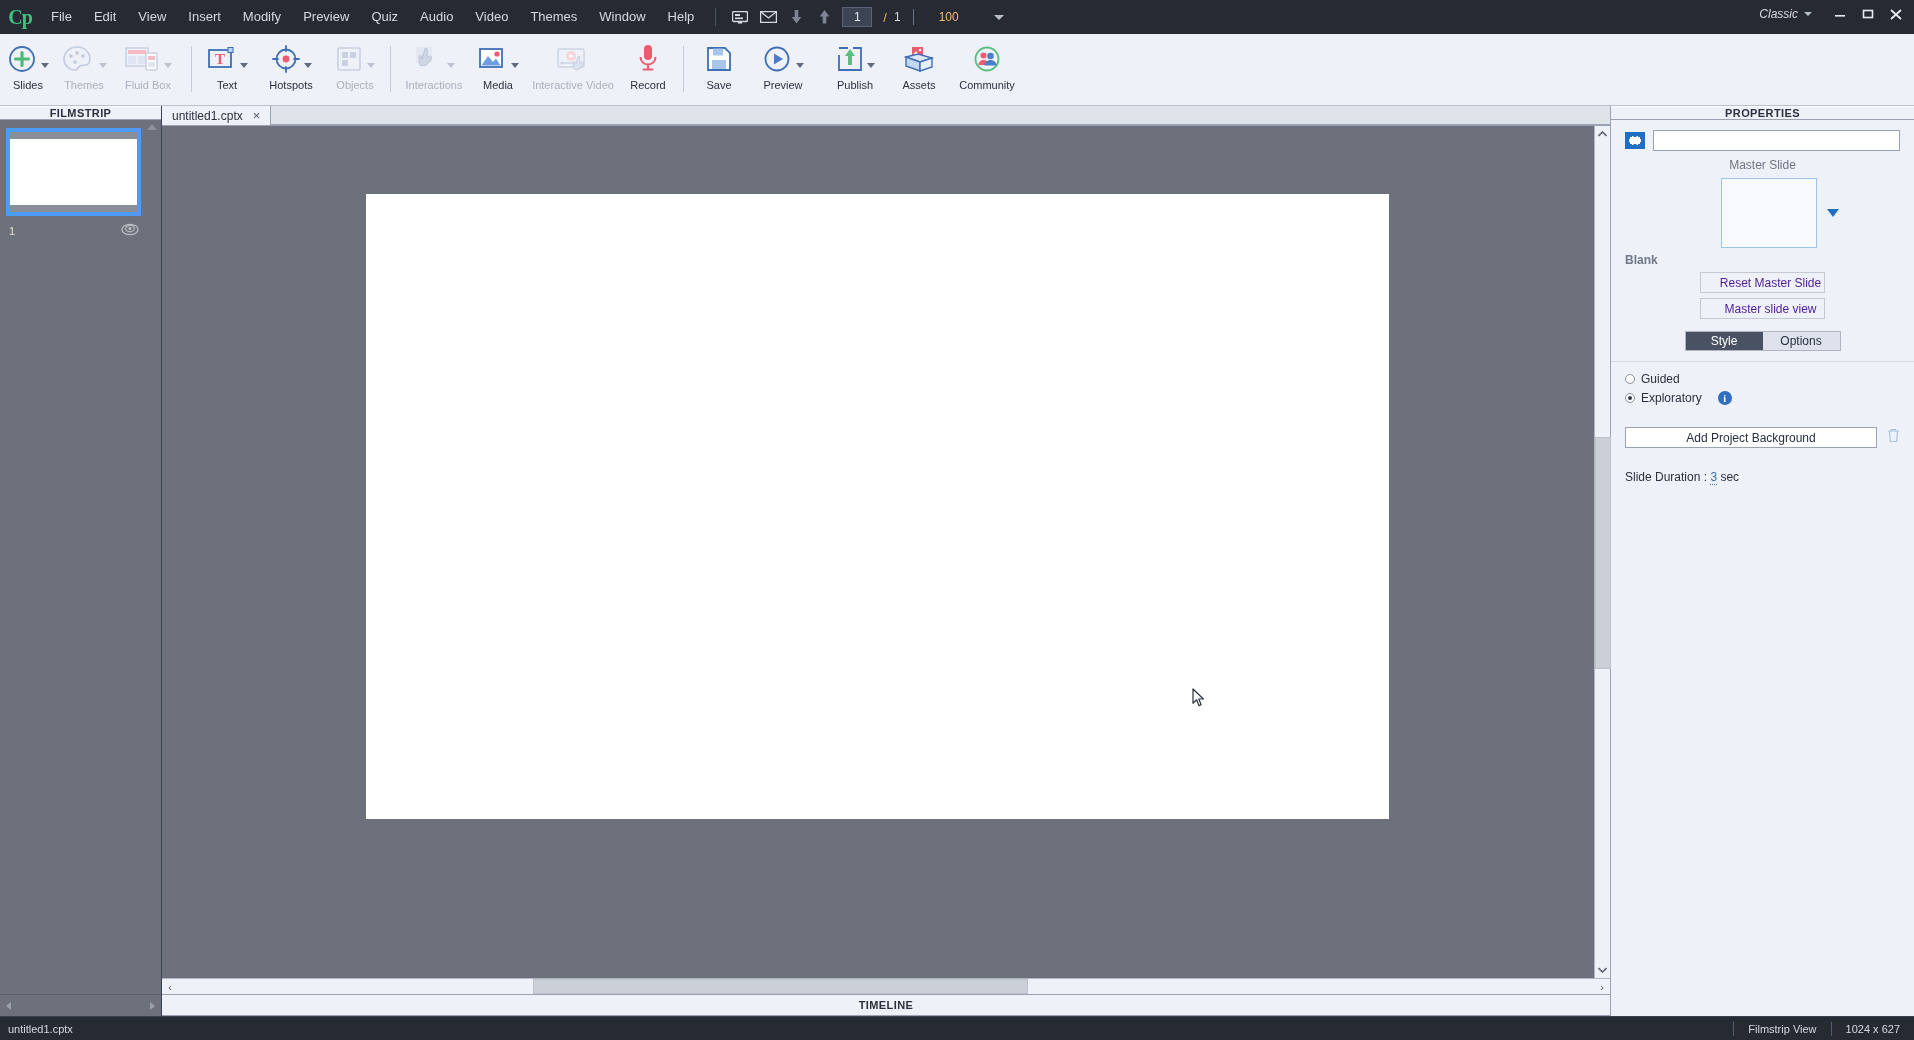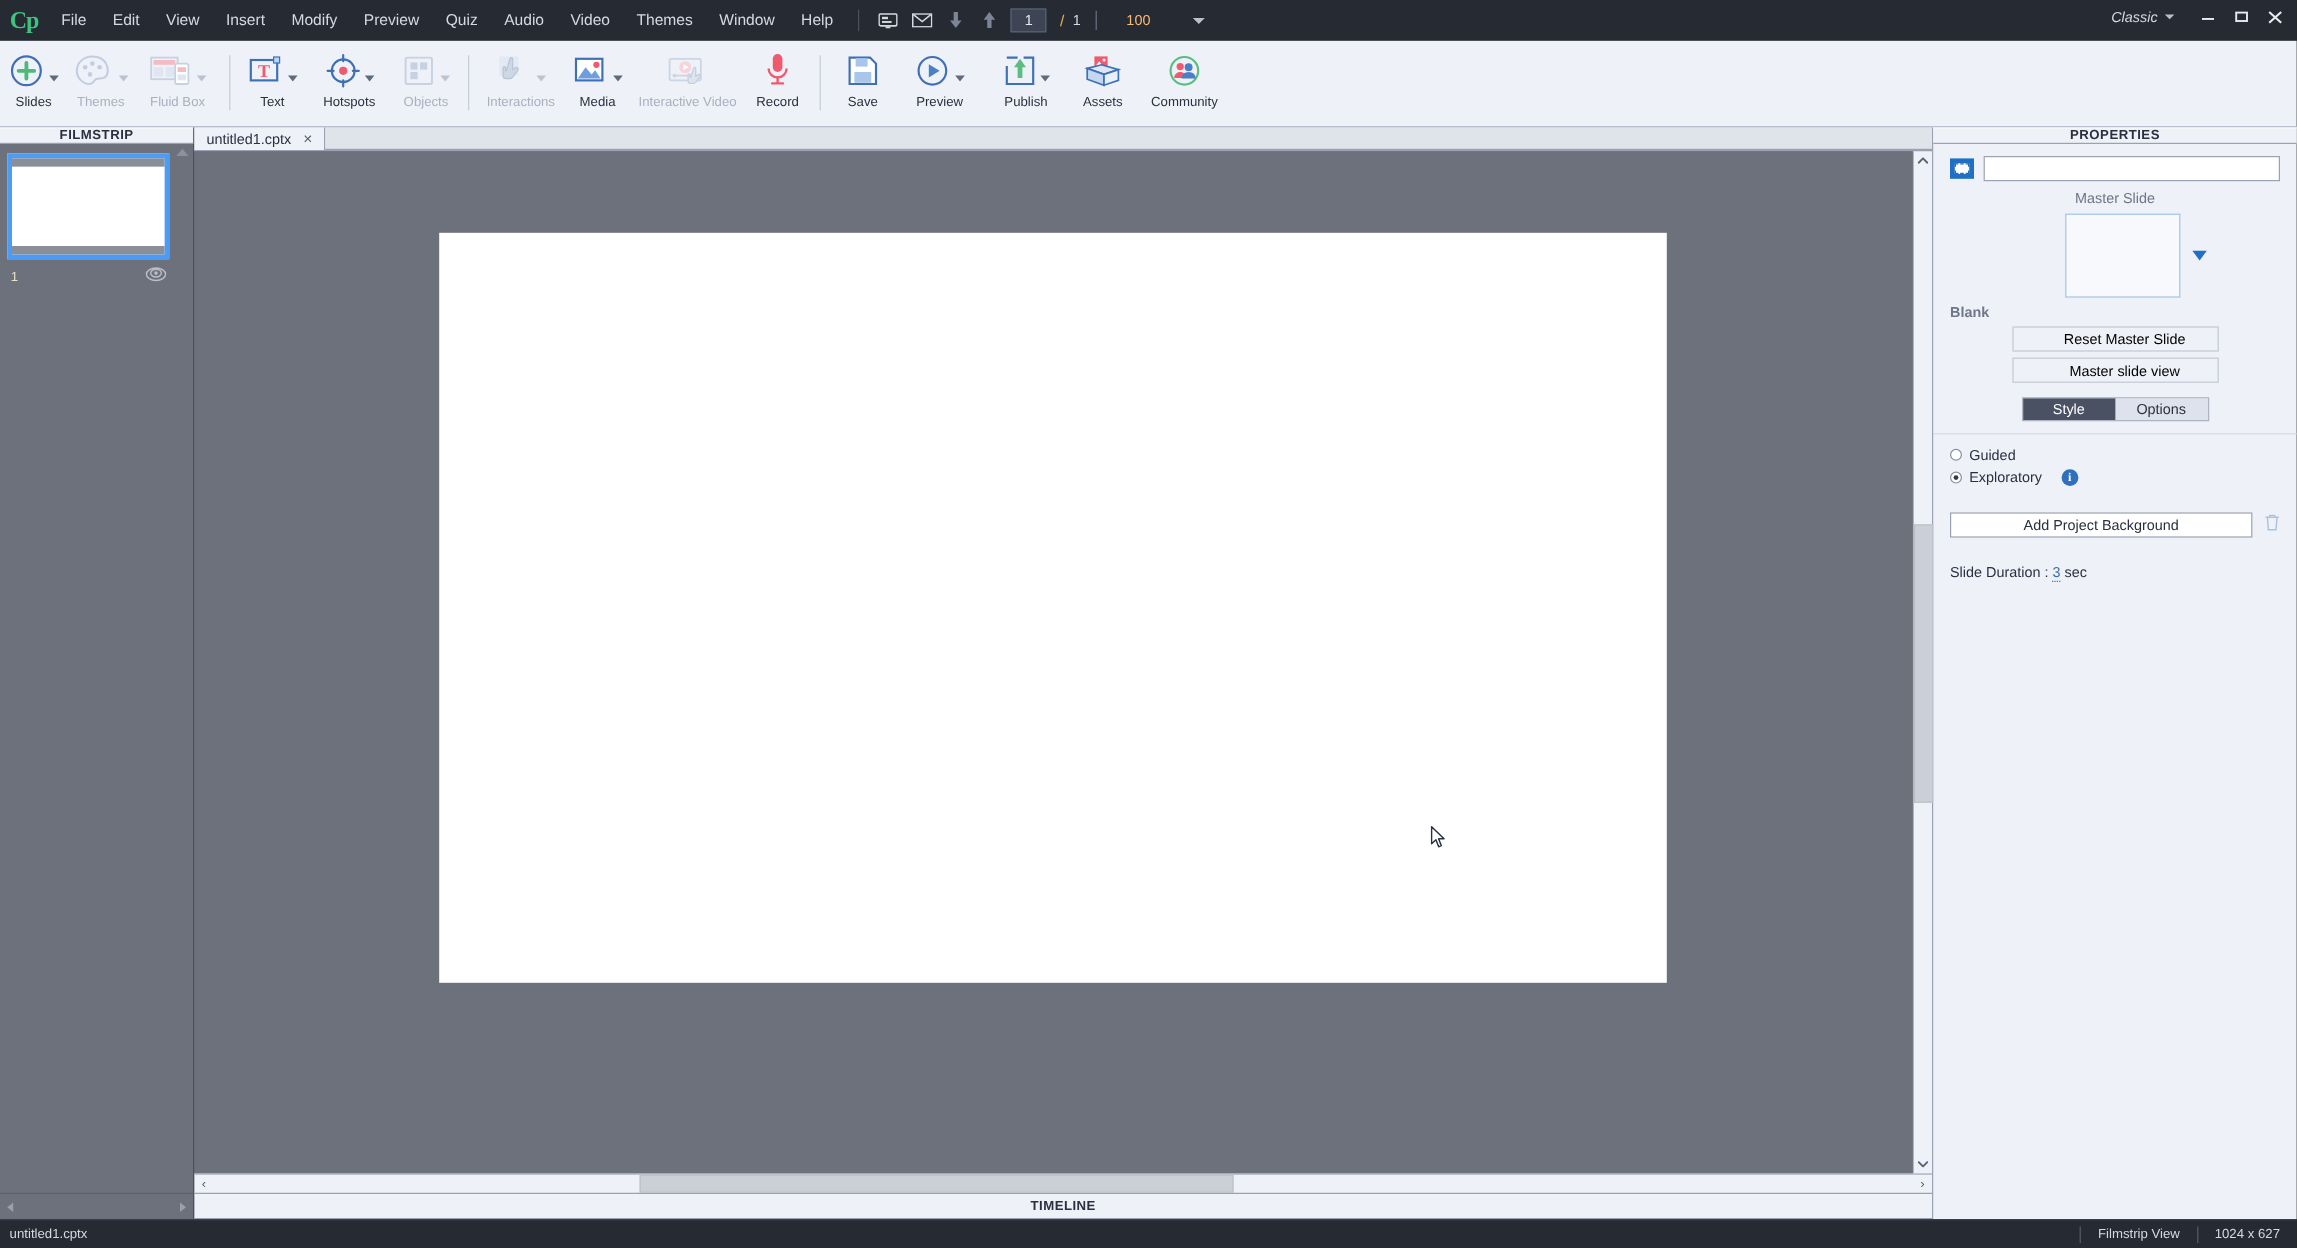--- a/index.html
+++ b/index.html
@@ -129,22 +129,22 @@
     width:20px;height:17px;background:#1f6fc4; display:flex;align-items:center;justify-content:center;
   }
   .slide-icon i{ display:block; width:12px;height:9px; background:#fff; border:1px dashed #1f6fc4;}
   .pr-input{ flex:1 1 auto; height:21px; background:#fff; border:1px solid #9aa1b0;}
   .pr-lbl{ font-size:12px; color:#6e7586; margin-top:7px; text-align:center;}
   .ms-thumb-wrap{ display:flex; align-items:center; justify-content:center; margin-top:6px; gap:10px;}
   .ms-thumb{ width:96px;height:70px;background:#f7f9fc; border:1px solid #9ec3e8;}
   .ms-caret{ width:0;height:0;border-left:6px solid transparent;border-right:6px solid transparent;border-top:8px solid #1f6fc4; cursor:pointer;}
   .ms-name{ text-align:left; font-size:12px; font-weight:bold; color:#707788; margin-top:5px;}
   .pr-btn{
-    width:172px; height:21px; margin:5px auto 0 auto; display:flex; align-items:center; justify-content:center;
-    border:1px solid #c3c8d2; background:#eef1f7; font-size:12px; color:#000000;padding-left:16px;
+    width:125px; height:21px; margin:5px auto 0 auto; display:flex; align-items:center; justify-content:center;
+    border:1px solid #c3c8d2; background:#eef1f7; font-size:12px; color:#4c1d95;padding-left:16px;
   }
   .seg{
     margin:12px auto 0 auto; width:156px; height:20px; display:flex; border:1px solid #aeb4c0; background:#dde2ec;
   }
   .seg > div{ flex:1 1 50%; display:flex;align-items:center;justify-content:center; font-size:12px; cursor:pointer;}
   .seg .on{ background:#4a5163; color:#fff;}
   .seg .off{ background:#dde2ec; color:#2b3040;}
   .props-sep{ height:1px; background:#d5dae3; margin:10px -14px 0 -14px;}
   .radio-row{ display:flex; align-items:center; gap:6px; margin-top:10px;}
   .radio{ width:10px;height:10px;border-radius:50%; border:1px solid #8b919f; background:#fff; display:flex;align-items:center;justify-content:center;}

